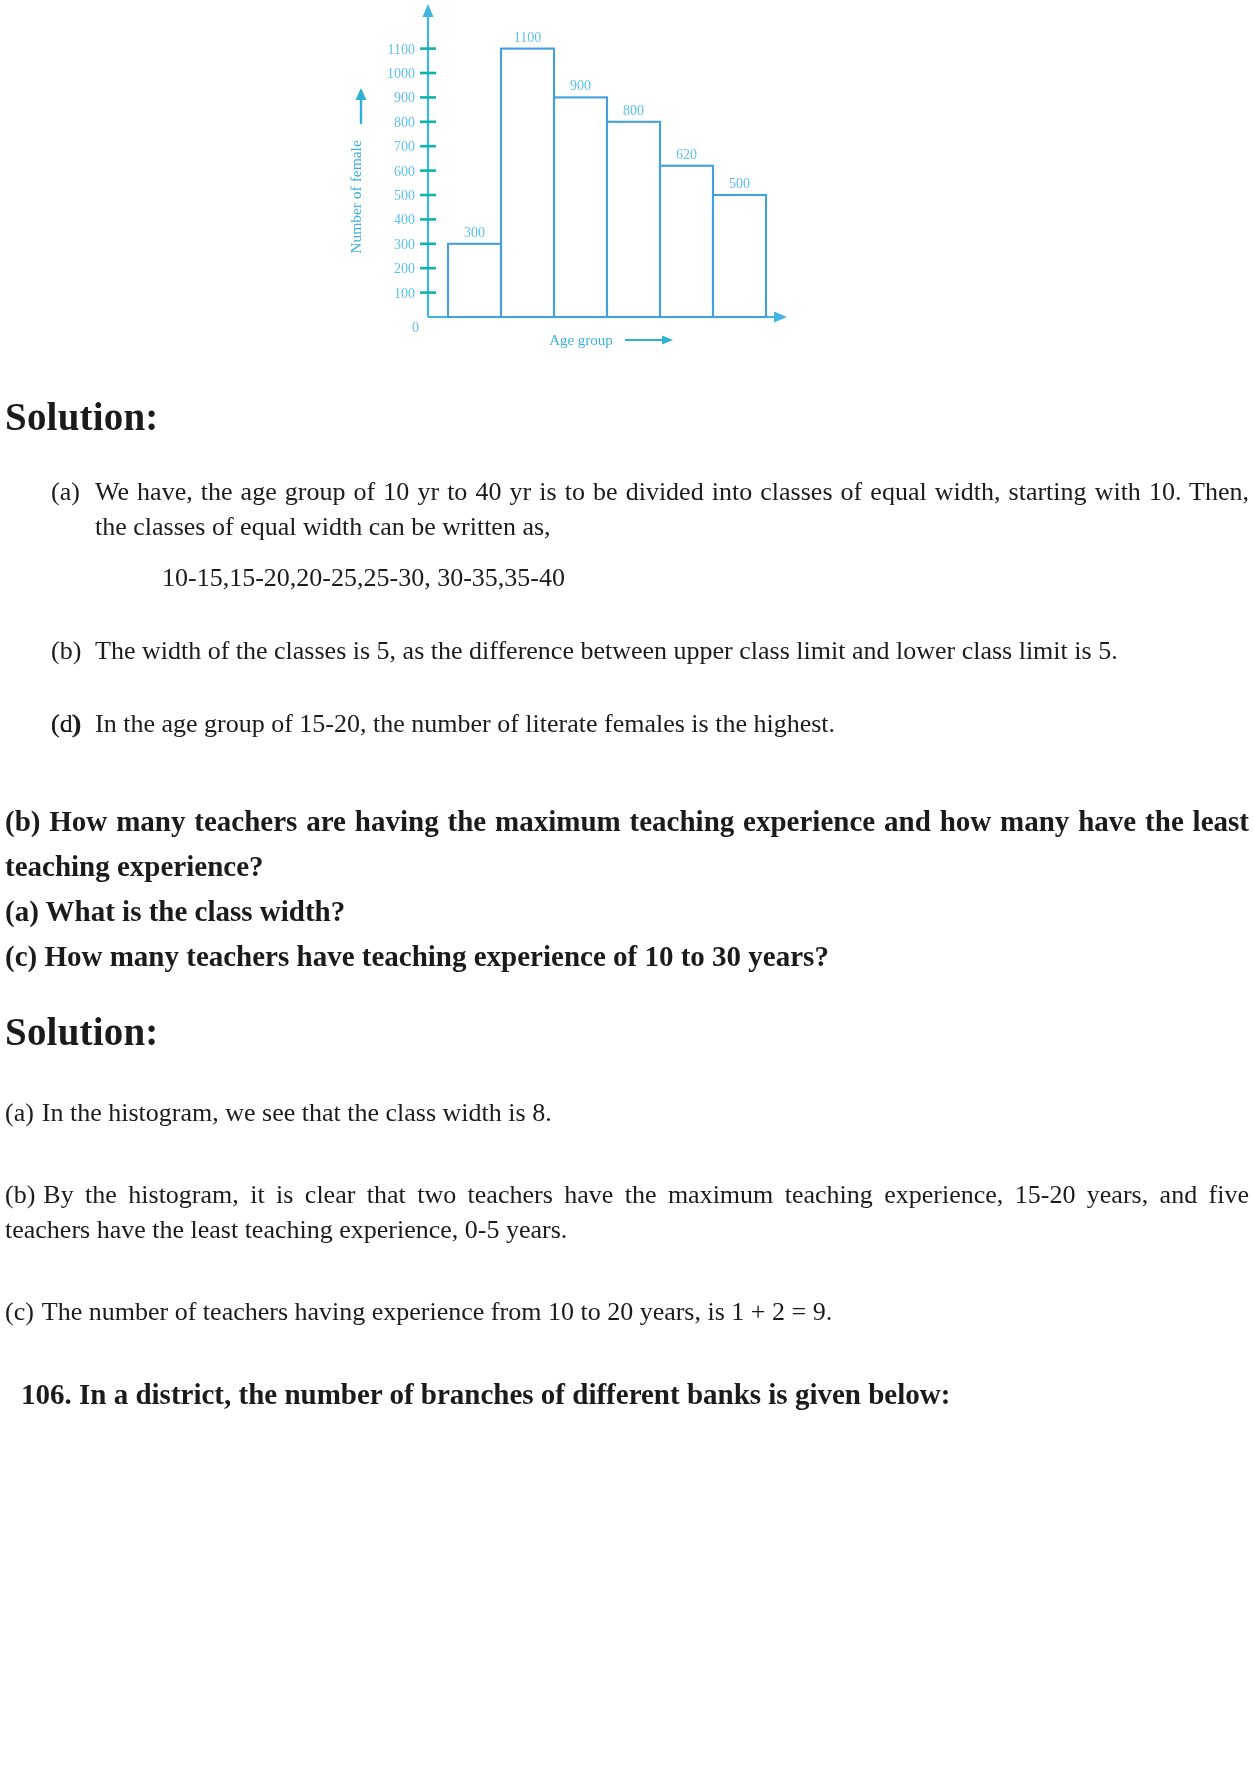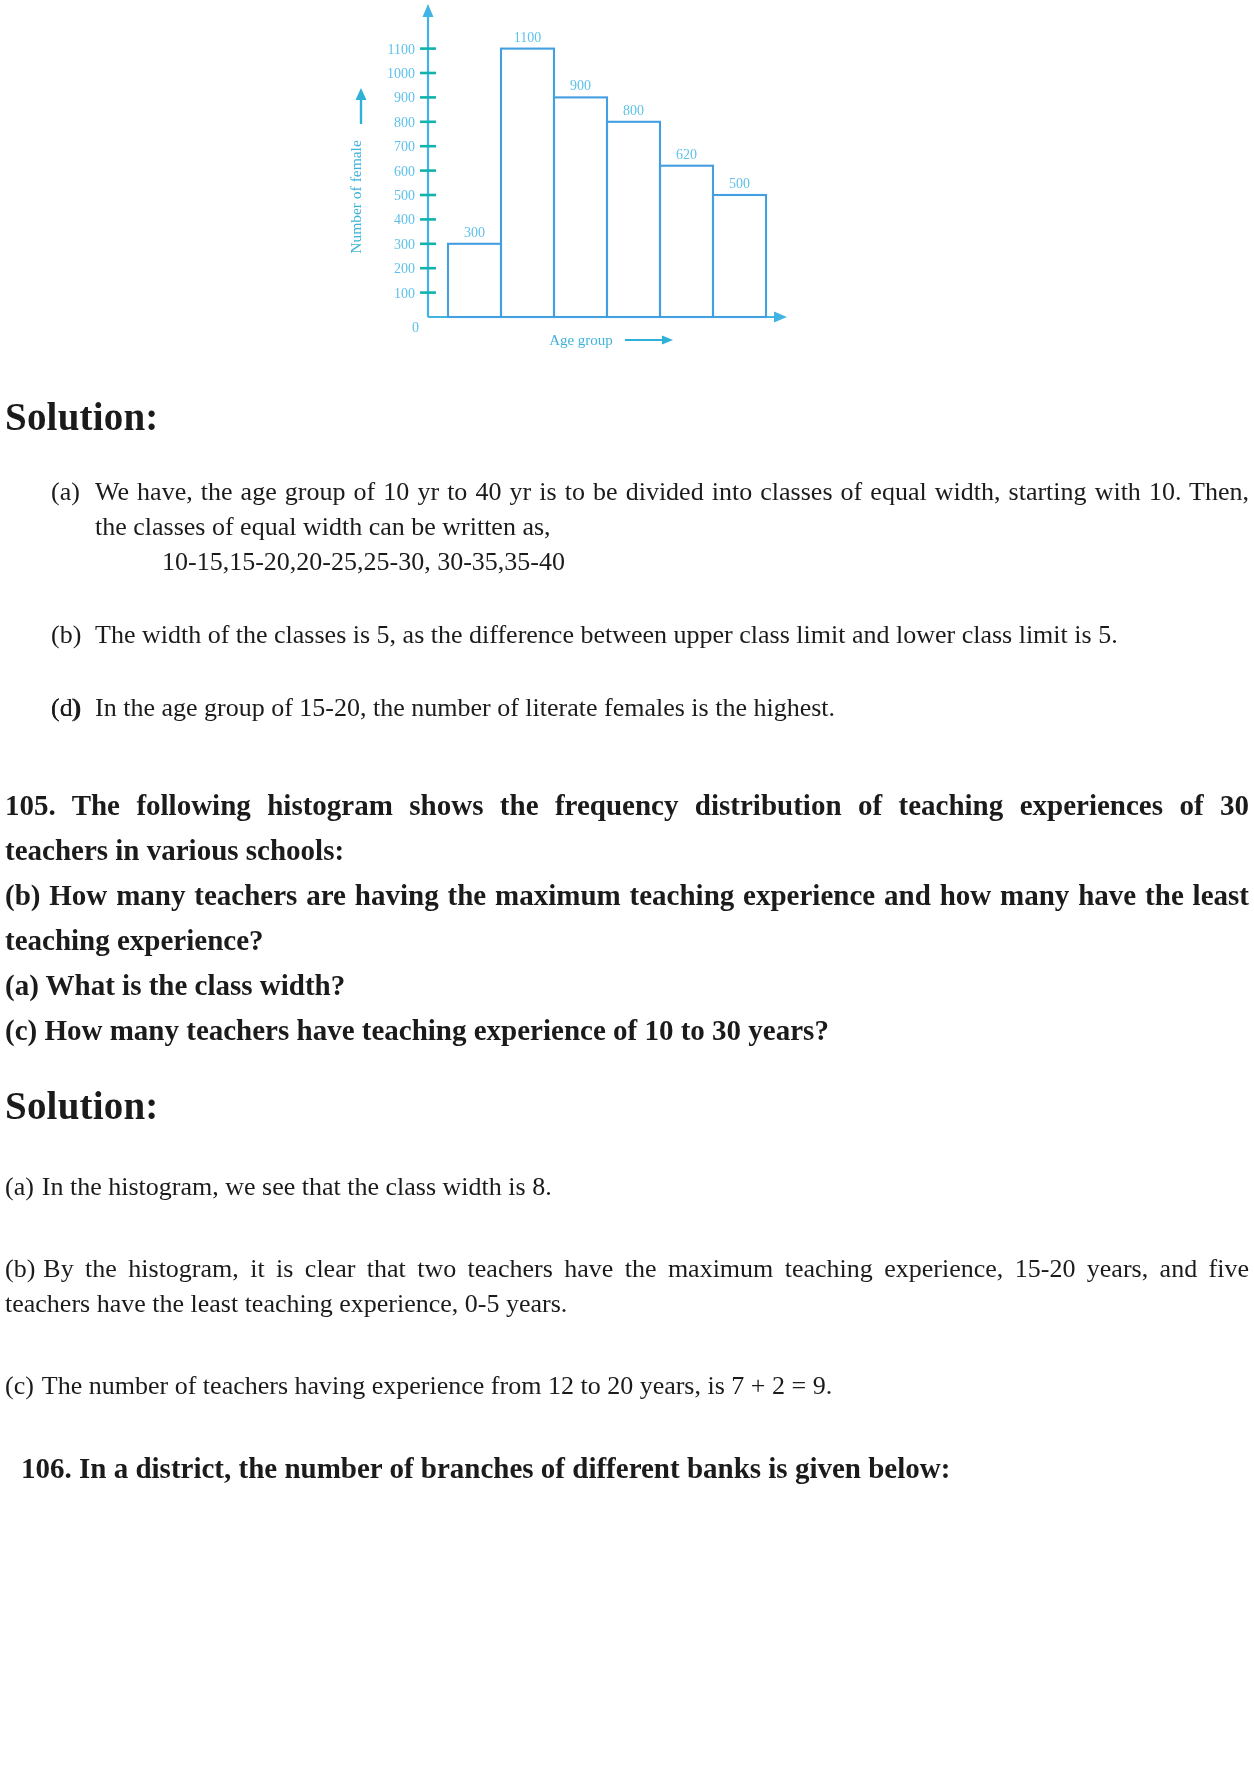--- a/index.html
+++ b/index.html
@@ -27,21 +27,21 @@
   
   .s1-list{margin-top:40px;}
   .s1-item{
     position:relative;
     margin-left:90px;margin-right:0;
     font-size:26px;line-height:35px;
     text-align:justify;
     margin-bottom:38px;
   }
   .s1-label{position:absolute;left:-44px;top:0;}
-  .s1-sub{margin-left:67px;text-align:left;margin-top:0;}
+  .s1-sub{margin-left:67px;text-align:left;margin-top:16px;}
   
   .q-block{margin-top:58px;}
   .q-para{
     font-size:29px;font-weight:bold;line-height:45px;
     text-align:justify;margin:0;
   }
   
   .s2-item{
     font-size:26px;line-height:35px;
     text-align:justify;
@@ -159,30 +159,29 @@
     </div>
     <div class="s1-item">
       <span class="s1-label">(c)</span>
     </div>
     <div class="s1-item">
       <span class="s1-label">(d)</span><span>In the age group of 15-20, the number of literate females is the highest.</span>
     </div>
   </div>
 
   <div class="q-block">
-    <p class="q-para">105. The following histogram shows the frequency distribution of teaching experiences of 30 teachers in various schools:</p>
     <p class="q-para">(b) How many teachers are having the maximum teaching experience and how many have the least teaching experience?</p>
     <p class="q-para">(a) What is the class width?</p>
     <p class="q-para">(c) How many teachers have teaching experience of 10 to 30 years?</p>
   </div>
 
   <h2 class="sol-heading sol2-heading">Solution:</h2>
 
   <div class="s2-list">
     <p class="s2-item"><span class="s2-label">(a)</span><span>In the histogram, we see that the class width is 8.</span></p>
     <p class="s2-item"><span class="s2-label">(b)</span><span>By the histogram, it is clear that two teachers have the maximum teaching experience, 15-20 years, and five teachers have the least teaching experience, 0-5 years.</span></p>
-    <p class="s2-item"><span class="s2-label">(c)</span><span>The number of teachers having experience from 12 to 20 years, is 7 + 2 = 9.</span></p>
+    <p class="s2-item"><span class="s2-label">(c)</span><span>The number of teachers having experience from 10 to 20 years, is 1 + 2 = 9.</span></p>
   </div>
 
   <p class="q106-heading">106. In a district, the number of branches of different banks is given below:</p>
 
 
 </div>
 
 </body></html>

